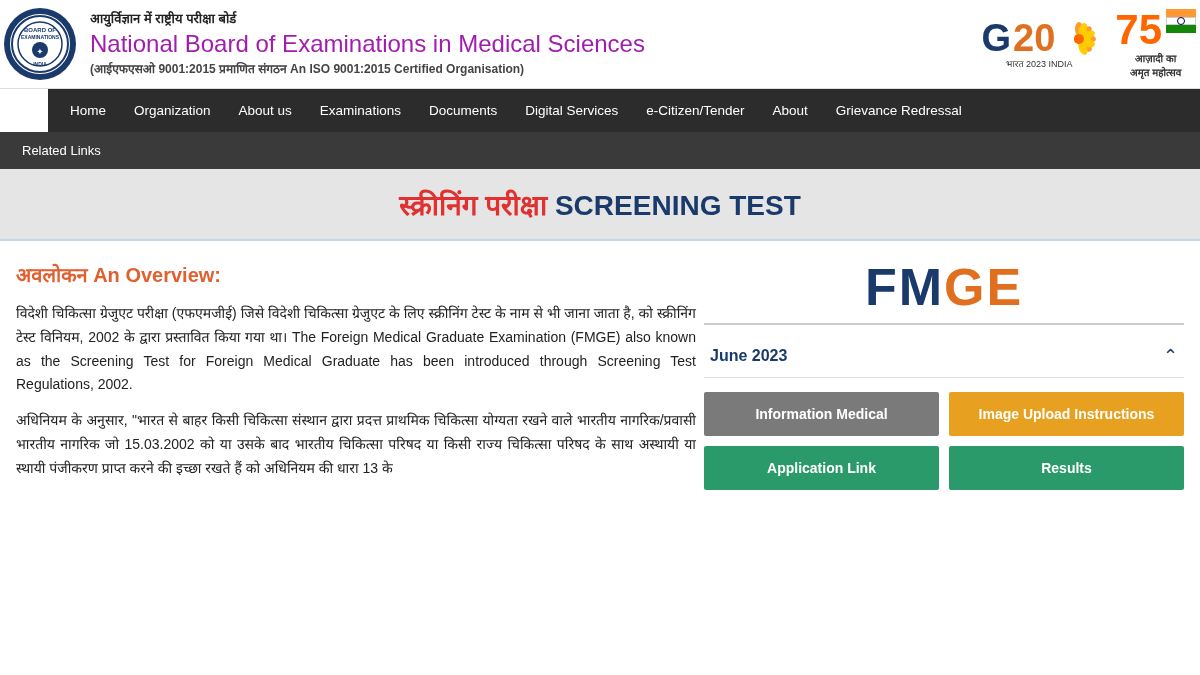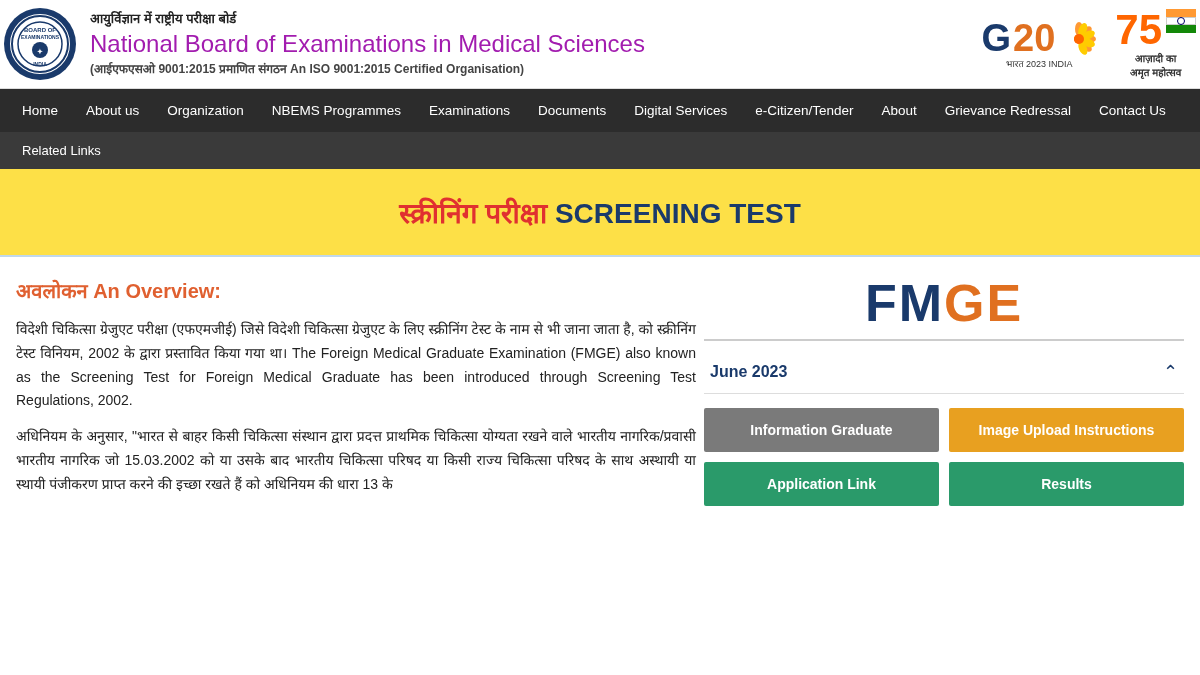--- a/index.html
+++ b/index.html
@@ -80,20 +80,21 @@
       align-items: center;
       margin-left: 8px;
     }
 
     
     .navbar {
       background: #2c2c2c;
       display: flex;
       align-items: center;
       padding: 0 8px;
+      margin-left: 48px;
     }
     .navbar a {
       color: #fff;
       text-decoration: none;
       padding: 14px 14px;
       font-size: 13.5px;
       white-space: nowrap;
       display: block;
     }
 
@@ -107,23 +108,23 @@
     .subnav a {
       color: #fff;
       text-decoration: none;
       padding: 11px 14px;
       font-size: 13px;
       display: block;
     }
 
     
     .page-banner {
-      background: #fde047;
-      text-align: center;
-      padding: 24px 0;
+      background: #e5e5e5;
+      text-align: center;
+      padding: 16px 0;
       border-bottom: 2px solid #c0d8ec;
     }
     .page-banner h2 {
       font-size: 28px;
       color: #e03030;
       font-weight: bold;
     }
     .page-banner h2 span {
       color: #1a3a6b;
     }
@@ -310,30 +311,28 @@
         </div>
       </div>
       <div style="font-size:10px;color:#333;font-weight:bold;">आज़ादी का</div>
       <div style="font-size:10px;color:#333;font-weight:bold;">अमृत महोत्सव</div>
     </div>
   </div>
 </div>
 
 <nav class="navbar">
   <a>Home</a>
+  <a>Organization</a>
   <a>About us</a>
-  <a>Organization</a>
-  <a>NBEMS Programmes</a>
   <a>Examinations</a>
   <a>Documents</a>
   <a>Digital Services</a>
   <a>e-Citizen/Tender</a>
   <a>About</a>
   <a>Grievance Redressal</a>
-  <a>Contact Us</a>
 </nav>
 
 <nav class="subnav">
   <a>Related Links</a>
 </nav>
 
 <div class="page-banner">
   <h2>
     <span style="color:#e03030;">स्क्रीनिंग परीक्षा</span>
     <span style="color:#1a3a6b;"> SCREENING TEST</span>
@@ -360,20 +359,20 @@
         <span class="fm">FM</span><span class="ge">GE</span>
       </div>
     </div>
 
     <div class="june-section">
       <span class="june-label">June 2023</span>
       <span class="chevron-up">⌃</span>
     </div>
 
     <div class="buttons-grid">
-      <button class="btn-info">Information Graduate</button>
+      <button class="btn-info">Information Medical</button>
       <button class="btn-image">Image Upload Instructions</button>
       <button class="btn-app">Application Link</button>
       <button class="btn-results">Results</button>
     </div>
   </div>
 
 </div>
 
 </body></html>

